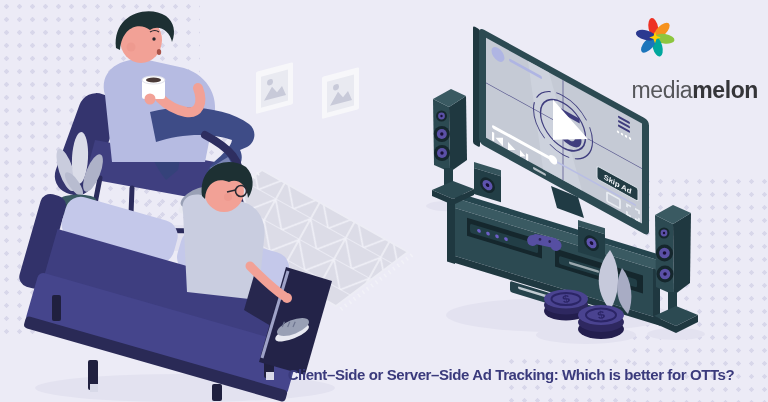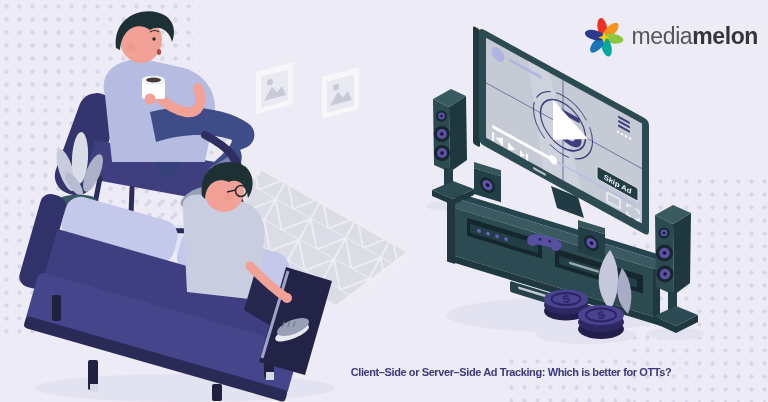--- a/index.html
+++ b/index.html
@@ -6,26 +6,26 @@
     --bg:#ECEBF6; --dot:#D8D7EA; --caption:#3A3A7C;
     --logo-first:#55565A; --logo-second:#353539;
   }
   html,body{margin:0;padding:0;}
   body{font-family:"Liberation Sans", sans-serif; background:#fff;}
   .stage{position:relative;width:768px;height:402px;background:var(--bg);overflow:hidden;}
   .dots{position:absolute;z-index:0;
         background-image:radial-gradient(var(--dot) 2px, transparent 2.3px);
         background-size:13px 13px;}
   .scene{position:absolute;left:0;top:0;z-index:1;}
-  .logo{position:absolute;top:13px;right:10px;z-index:2;display:flex;align-items:center;gap:5px;}
+  .logo{position:absolute;top:13px;right:10px;z-index:2;display:flex;align-items:flex-start;gap:20px;flex-direction:column;}
   .logo-text{font-size:23px;letter-spacing:-0.4px;line-height:1;}
   .logo-text .w1{color:var(--logo-first);font-weight:400;}
   .logo-text .w2{color:var(--logo-second);font-weight:700;}
   .caption{position:absolute;left:258px;right:4px;top:366px;z-index:2;
-           text-align:center;font-size:11px;font-weight:700;letter-spacing:-0.4px;
+           text-align:center;font-size:15px;font-weight:700;letter-spacing:-0.4px;
            color:var(--caption);white-space:nowrap;}
   svg text{font-family:"Liberation Sans", sans-serif;}
 </style>
 </head>
 <body>
 
 <div class="stage">
 
   <div class="dots" style="left:0;top:0;width:200px;height:230px;"></div>
   <div class="dots" style="left:0;top:0;width:88px;height:335px;"></div>

